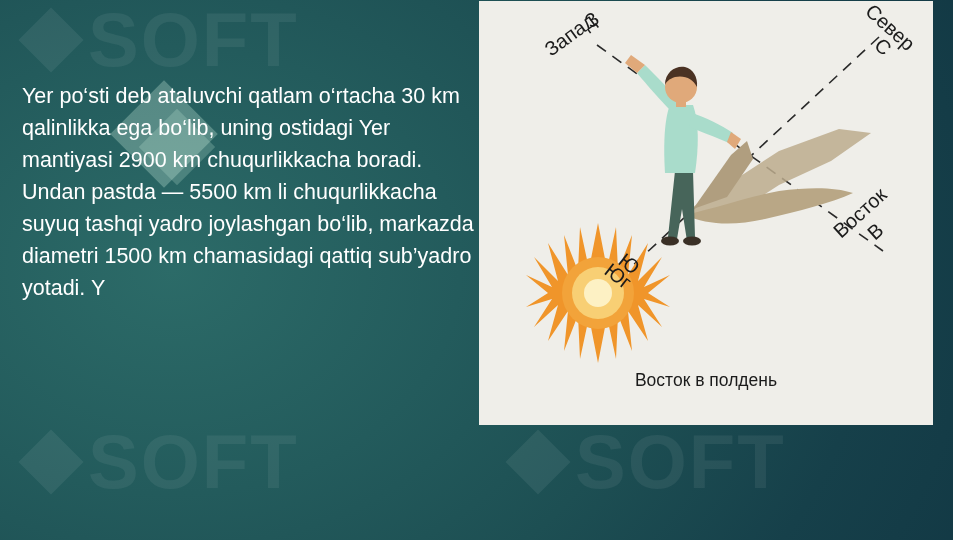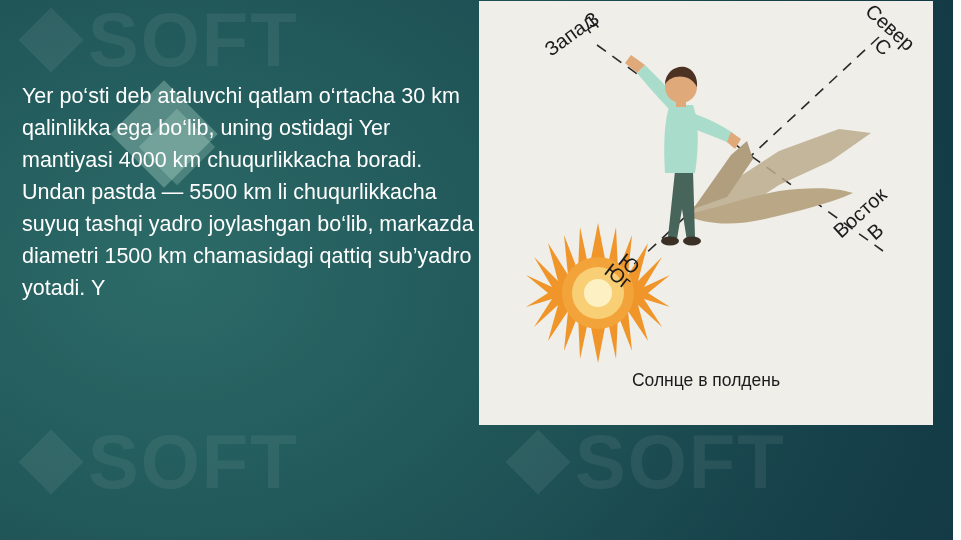--- a/index.html
+++ b/index.html
@@ -118,21 +118,21 @@
     <span>SOFT</span>
   </div>
   <div class="wm wm-d">
     <span class="dia"></span>
     <span>SOFT</span>
   </div>
 
   <div class="deco-diamond"></div>
   <div class="deco-diamond d2"></div>
 
-  <div id="body-text">Yer po‘sti deb ataluvchi qatlam o‘rtacha 30 km qalinlikka ega bo‘lib, uning ostidagi Yer mantiyasi 4000 km chuqurlikkacha boradi. Undan pastda — 5500 km li chuqurlikkacha suyuq tashqi yadro joylashgan bo‘lib, markazda diametri 1500 km chamasidagi qattiq sub’yadro yotadi. Y</div>
+  <div id="body-text">Yer po‘sti deb ataluvchi qatlam o‘rtacha 30 km qalinlikka ega bo‘lib, uning ostidagi Yer mantiyasi 2900 km chuqurlikkacha boradi. Undan pastda — 5500 km li chuqurlikkacha suyuq tashqi yadro joylashgan bo‘lib, markazda diametri 1500 km chamasidagi qattiq sub’yadro yotadi. Y</div>
 
   <div id="picture">
     <svg width="454" height="424" viewBox="0 0 454 424" xmlns="http://www.w3.org/2000/svg">
       <rect x="0" y="0" width="454" height="424" fill="#efeee9"></rect>
 
       <g stroke="#2a2a2a" stroke-width="1.6" stroke-dasharray="11 8" fill="none">
 
         <line x1="118" y1="44" x2="404" y2="250"></line>
 
         <line x1="400" y1="36" x2="150" y2="268"></line>
@@ -179,16 +179,16 @@
         <text x="112" y="28" transform="rotate(-36 112 28)">З</text>
         <text x="72" y="56" transform="rotate(-36 72 56)">Запад</text>
         <text x="394" y="46" transform="rotate(42 394 46)">С</text>
         <text x="385" y="12" transform="rotate(42 385 12)">Север</text>
         <text x="396" y="240" transform="rotate(-42 396 240)">В</text>
         <text x="362" y="238" transform="rotate(-42 362 238)">Восток</text>
         <text x="138" y="262" transform="rotate(38 138 262)">Ю</text>
         <text x="124" y="272" transform="rotate(38 124 272)">Юг</text>
       </g>
     </svg>
-    <div class="pic-caption">Солнце в полдень</div>
+    <div class="pic-caption">Восток в полдень</div>
   </div>
 
 </div>
 
 </body></html>

